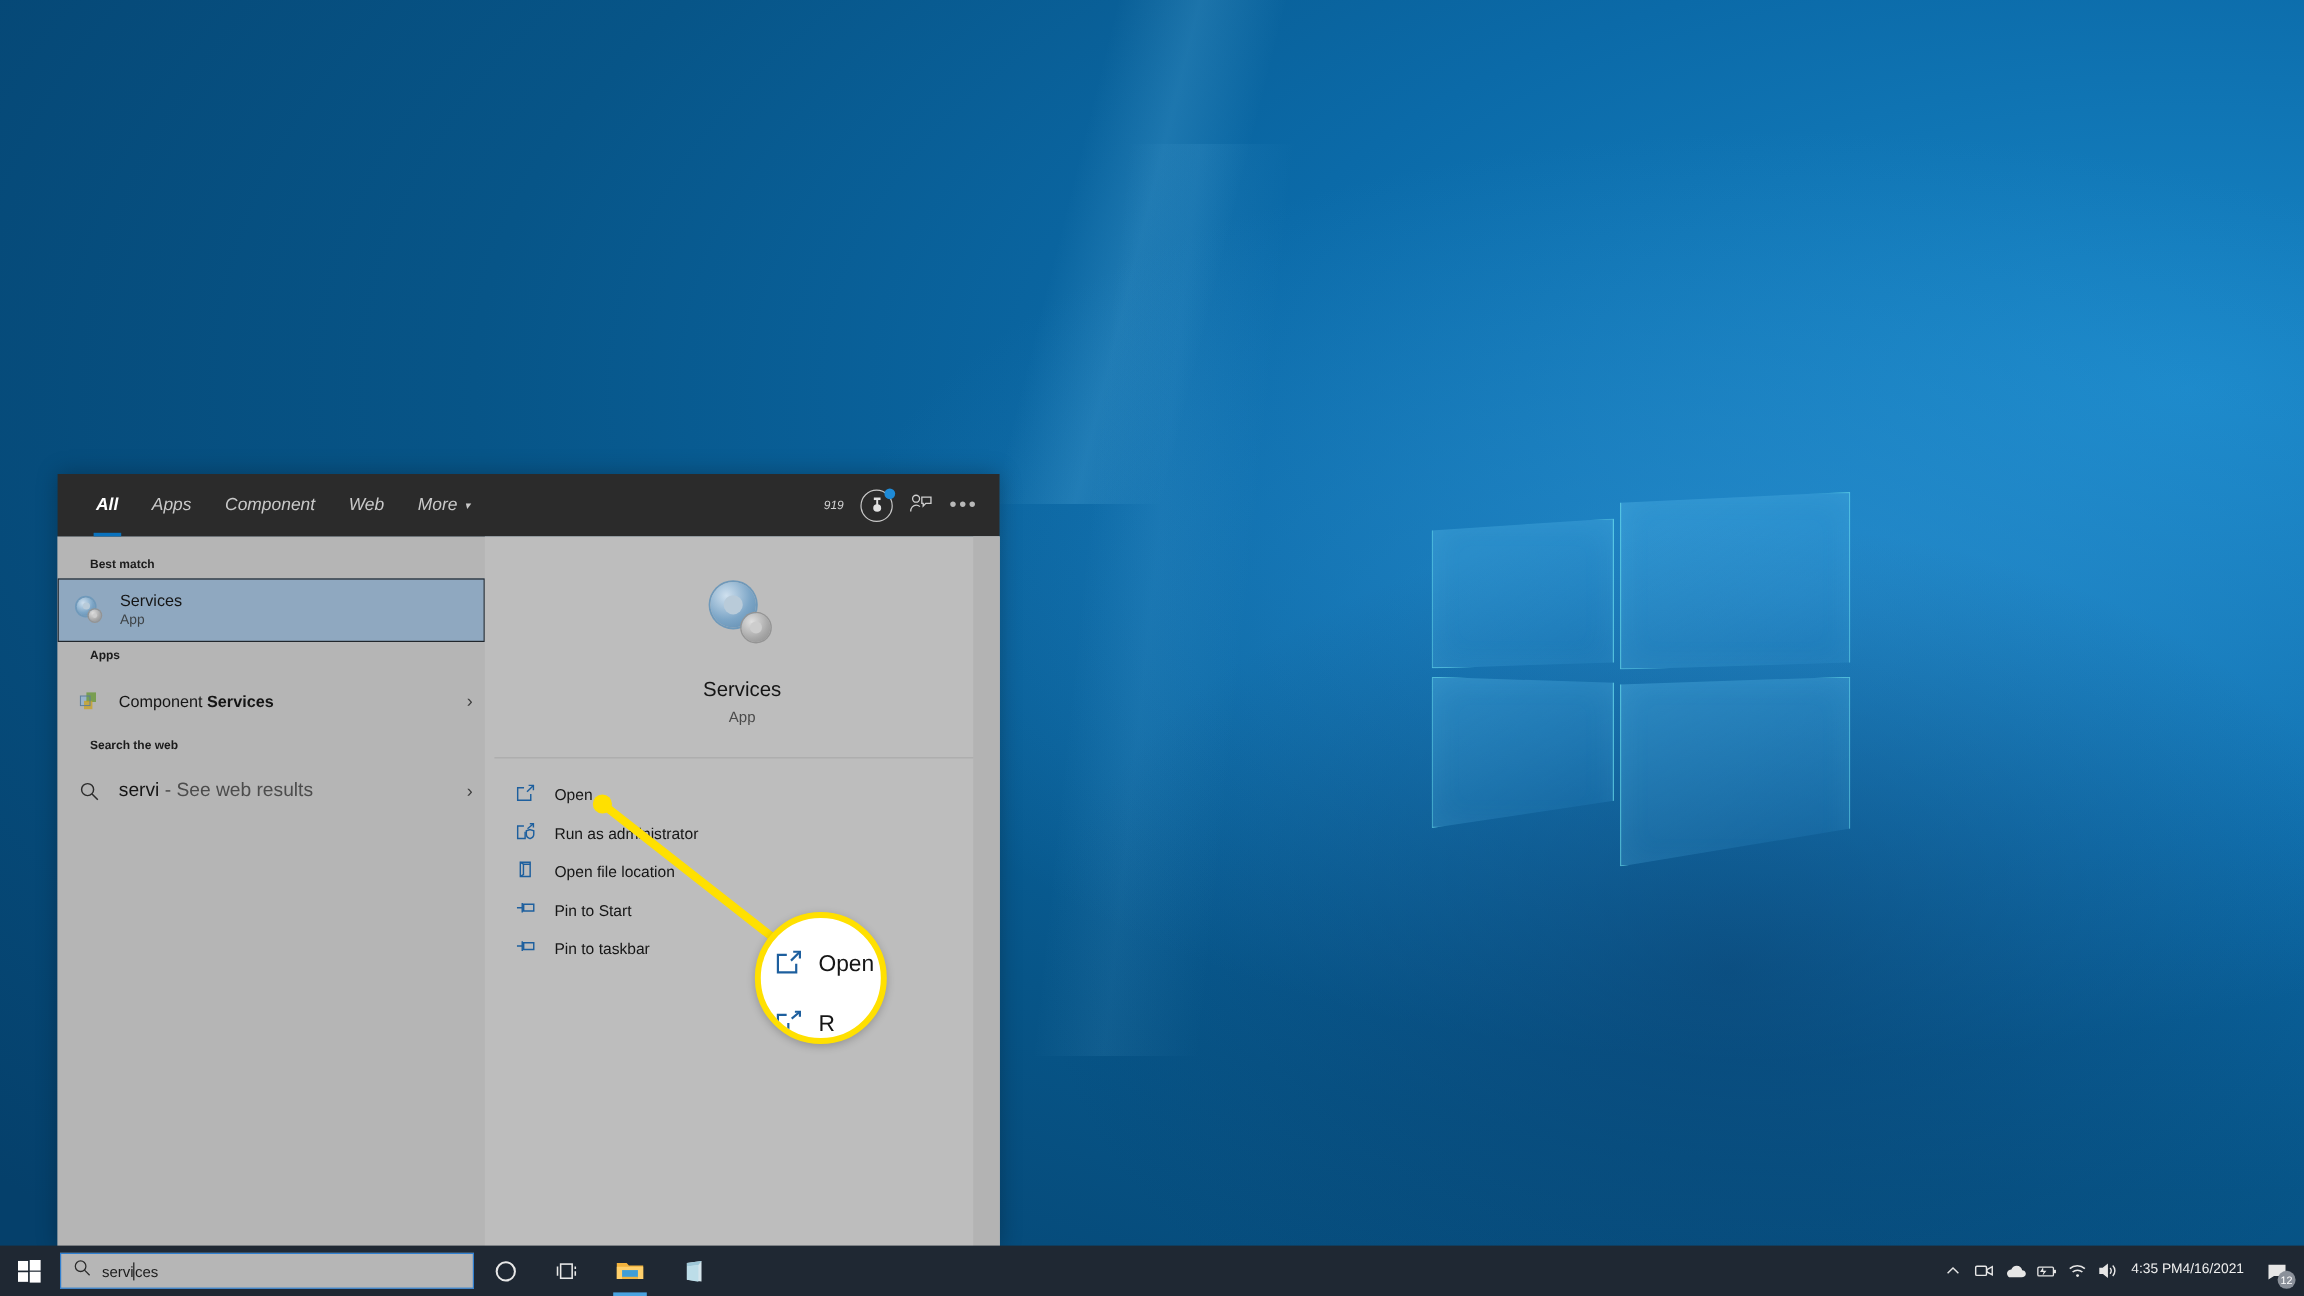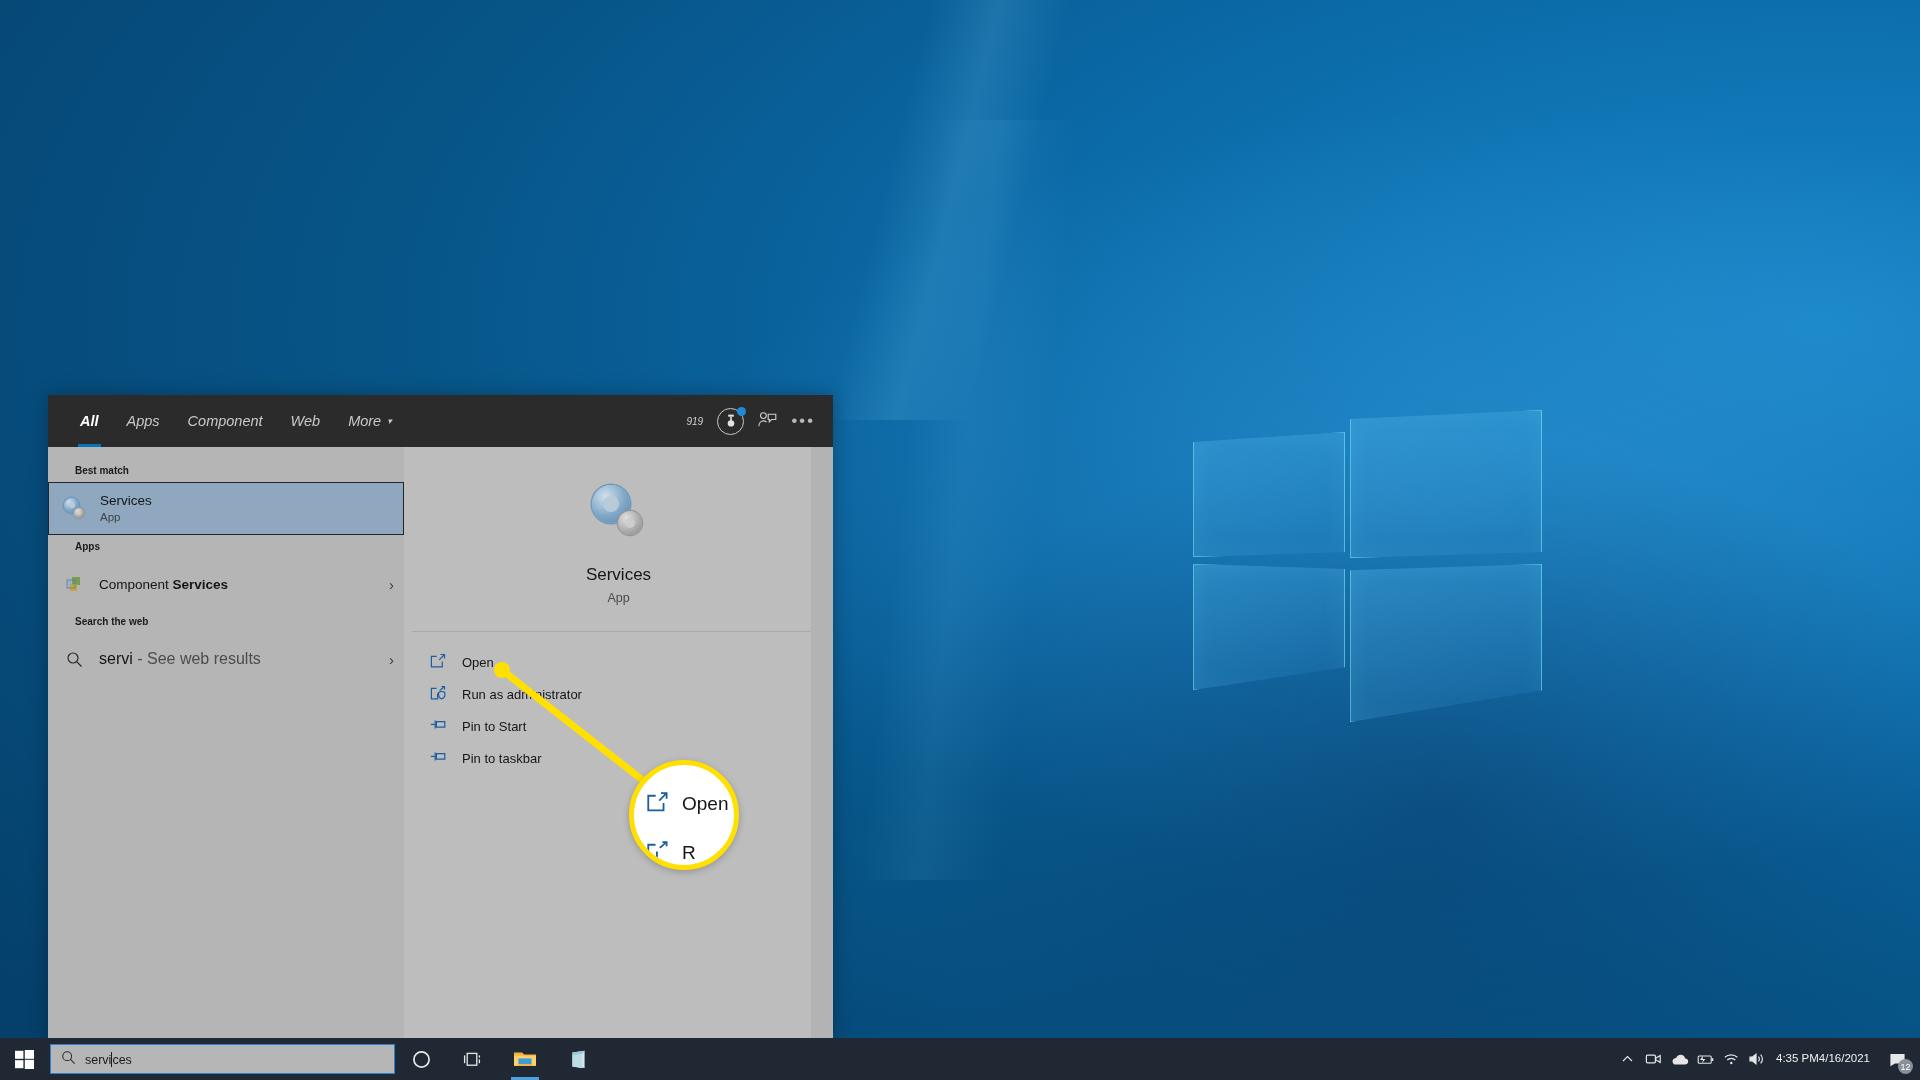--- a/index.html
+++ b/index.html
@@ -344,20 +344,30 @@
             <svg width="16" height="15" viewBox="0 0 16 15" fill="none" stroke="#1d5f9e" stroke-width="1.2">
               <path d="M11.5 1.5h3v3"></path>
                 <path d="M9.6 5.6l4.9-4.1"></path>
               <path d="M7.6 8.2v5.6H1.4V3.4h5.2"></path>
               <path d="M11.7 6.3l3.1 1.1v2.8c0 2-1.6 3.2-3.1 3.7-1.5-.5-3.1-1.7-3.1-3.7V7.4z"></path>
             </svg>
           </span>
           <span class="a-label">Run as administrator</span>
         </div>
 
+        <div class="action">
+          <span class="a-icon">
+            <svg width="16" height="15" viewBox="0 0 16 15" fill="none" stroke="#1d5f9e" stroke-width="1.2">
+              <path d="M3.6 1.6h8.2v11.8H3.6z"></path>
+              <path d="M3.6 1.6l2.6 1.6v8.6L3.6 13.4"></path>
+              <line x1="6.2" y1="3.2" x2="11.8" y2="3.2"></line>
+            </svg>
+          </span>
+          <span class="a-label">Open file location</span>
+        </div>
 
         <div class="action">
           <span class="a-icon">
             <svg width="18" height="15" viewBox="0 0 18 15" fill="none" stroke="#1d5f9e" stroke-width="1.2">
               <line x1="0.8" y1="7.4" x2="5.2" y2="7.4"></line>
               <line x1="5.2" y1="3.4" x2="5.2" y2="11.4"></line>
               <path d="M6.4 4.6h8.4v5.6H6.4z"></path>
             </svg>
           </span>
           <span class="a-label">Pin to Start</span>

